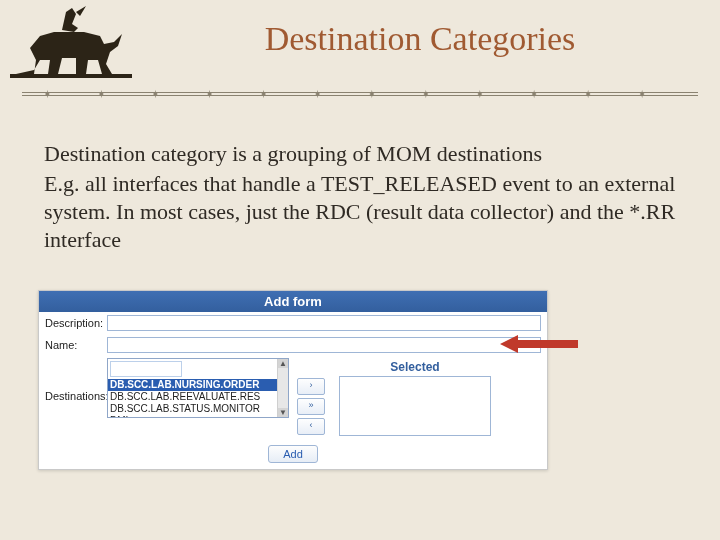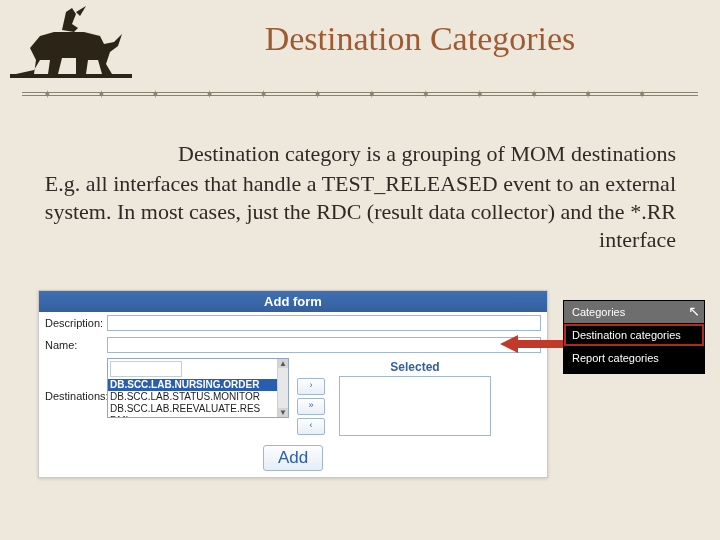--- a/index.html
+++ b/index.html
@@ -62,21 +62,21 @@
   }
   .body-text {
     position: absolute;
     top: 140px;
     left: 44px;
     right: 44px;
     font-size: 22px;
     line-height: 1.28;
     color: #2f2a24;
   }
-  .body-text p { margin: 0 0 2px 0; text-align: right; }
+  .body-text p { margin: 0 0 2px 0; }
 
   
   .form-shot {
     position: absolute;
     left: 38px;
     top: 290px;
     width: 508px;
     background: #fff;
     border: 1px solid #c9c9c9;
     box-shadow: 0 1px 3px rgba(0,0,0,0.15);
@@ -214,21 +214,21 @@
     text-align: center;
     padding: 3px 0 6px 0;
   }
   .add-btn {
     display: inline-block;
     padding: 2px 14px;
     border: 1px solid #9fb6d6;
     border-radius: 3px;
     background: linear-gradient(#fdfdfd,#e6edf6);
     color: #2a5db0;
-    font-size: 17px;
+    font-size: 11px;
     cursor: pointer;
   }
 
   
   .menu-shot {
     position: absolute;
     left: 563px;
     top: 300px;
     width: 140px;
     background: #000;
@@ -320,22 +320,22 @@
     </div>
 
     <div class="dest-row">
       <div class="dest-left">Destinations:</div>
 
       <div class="dest-mid">
         <div class="listbox">
           <div class="lb-filter"></div>
           <div class="lb-items">
             <div class="lb-item sel">DB.SCC.LAB.NURSING.ORDER</div>
+            <div class="lb-item">DB.SCC.LAB.REEVALUATE.RES</div>
             <div class="lb-item">DB.SCC.LAB.STATUS.MONITOR</div>
-            <div class="lb-item">DB.SCC.LAB.REEVALUATE.RES</div>
             <div class="lb-item">DMI</div>
           </div>
           <div class="lb-scroll">
             <div class="btn up">▲</div>
             <div class="btn dn">▼</div>
           </div>
         </div>
       </div>
 
       <div class="arrow-col">
@@ -354,26 +354,14 @@
       <div class="add-btn">Add</div>
     </div>
   </div>
 
   <div class="red-arrow">
     <svg viewBox="0 0 78 22">
       <polygon points="0,11 18,2 18,7 78,7 78,15 18,15 18,20" fill="#c0392b"></polygon>
     </svg>
   </div>
 
-  <div class="menu-shot">
-    <div class="menu-item cat">
-      <span>Categories</span>
-      <span class="cursor">↖</span>
-    </div>
-    <div class="menu-item hl">
-      <span>Destination categories</span>
-    </div>
-    <div class="menu-item">
-      <span>Report categories</span>
-    </div>
-  </div>
 
 </div>
 
 </body></html>

